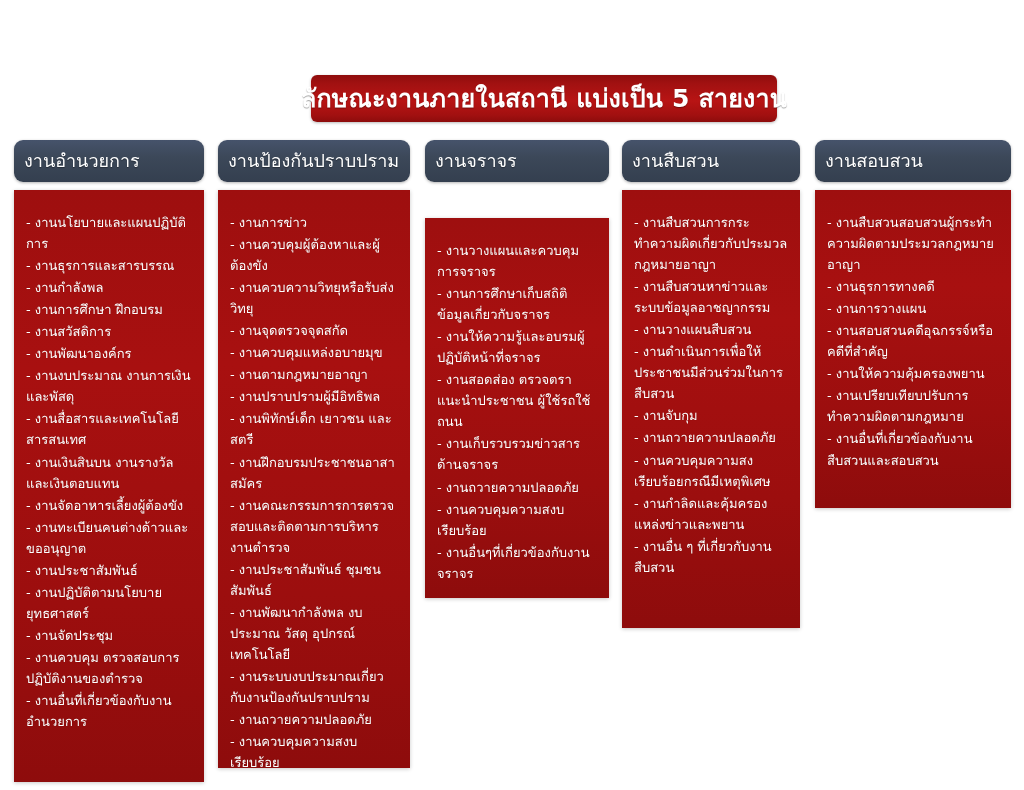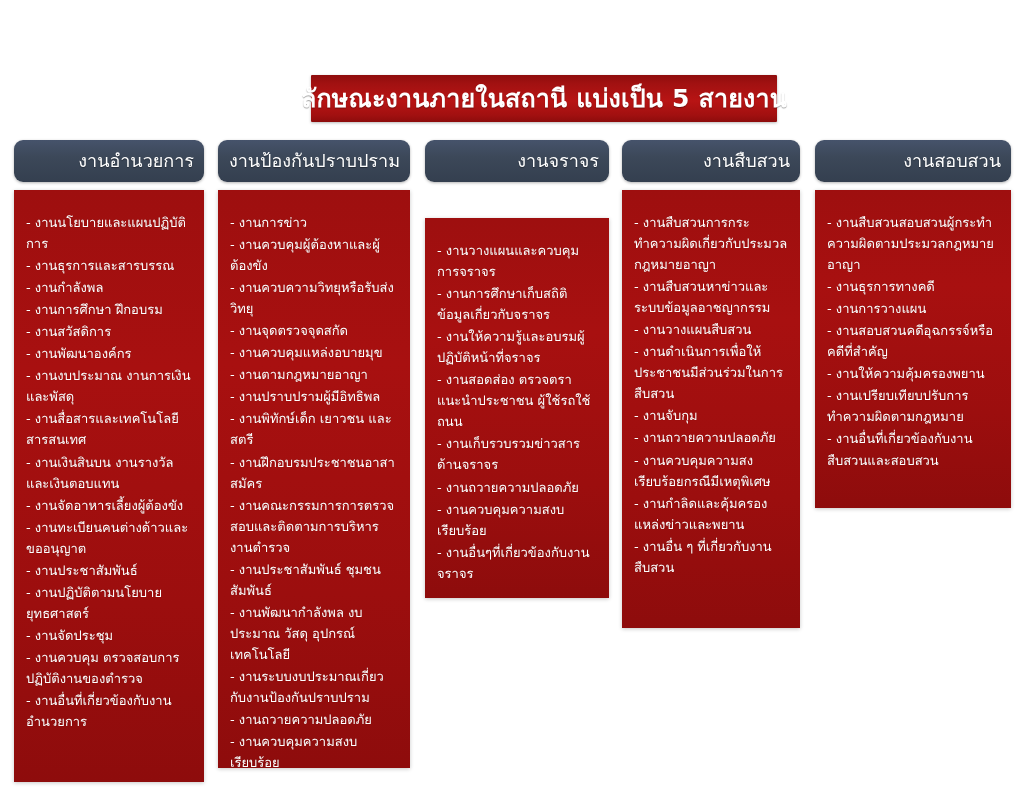--- a/index.html
+++ b/index.html
@@ -17,21 +17,21 @@
     color: #222;
   }
 
   
   #title-banner {
     position: absolute;
     left: 311px;
     top: 75px;
     width: 466px;
     height: 47px;
-    border-radius: 1px;
+    border-radius: 6px;
     background: linear-gradient(180deg, #8f0d0d 0%, #a11111 18%, #b81414 55%, #a21010 85%, #8d0c0c 100%);
     box-shadow: 0 1px 3px rgba(0,0,0,0.28);
     display: flex;
     align-items: center;
     justify-content: center;
     box-sizing: border-box;
     padding: 0 14px;
   }
   #title-banner .title-text {
     color: #ffffff;
@@ -52,21 +52,21 @@
     align-items: stretch;
   }
 
   .col-header {
     height: 42px;
     border-radius: 9px;
     background: linear-gradient(180deg, #46536b 0%, #3c4859 40%, #343f4f 100%);
     box-shadow: 0 1px 3px rgba(0,0,0,0.30);
     display: flex;
     align-items: center;
-    justify-content: flex-end;
+    justify-content: flex-start;
     box-sizing: border-box;
     padding: 0 10px;
   }
   .col-header .col-header-text {
     color: #ffffff;
     font-size: 18px;
     line-height: 1.1;
     white-space: nowrap;
     text-shadow: 0 1px 1px rgba(0,0,0,0.35);
   }

